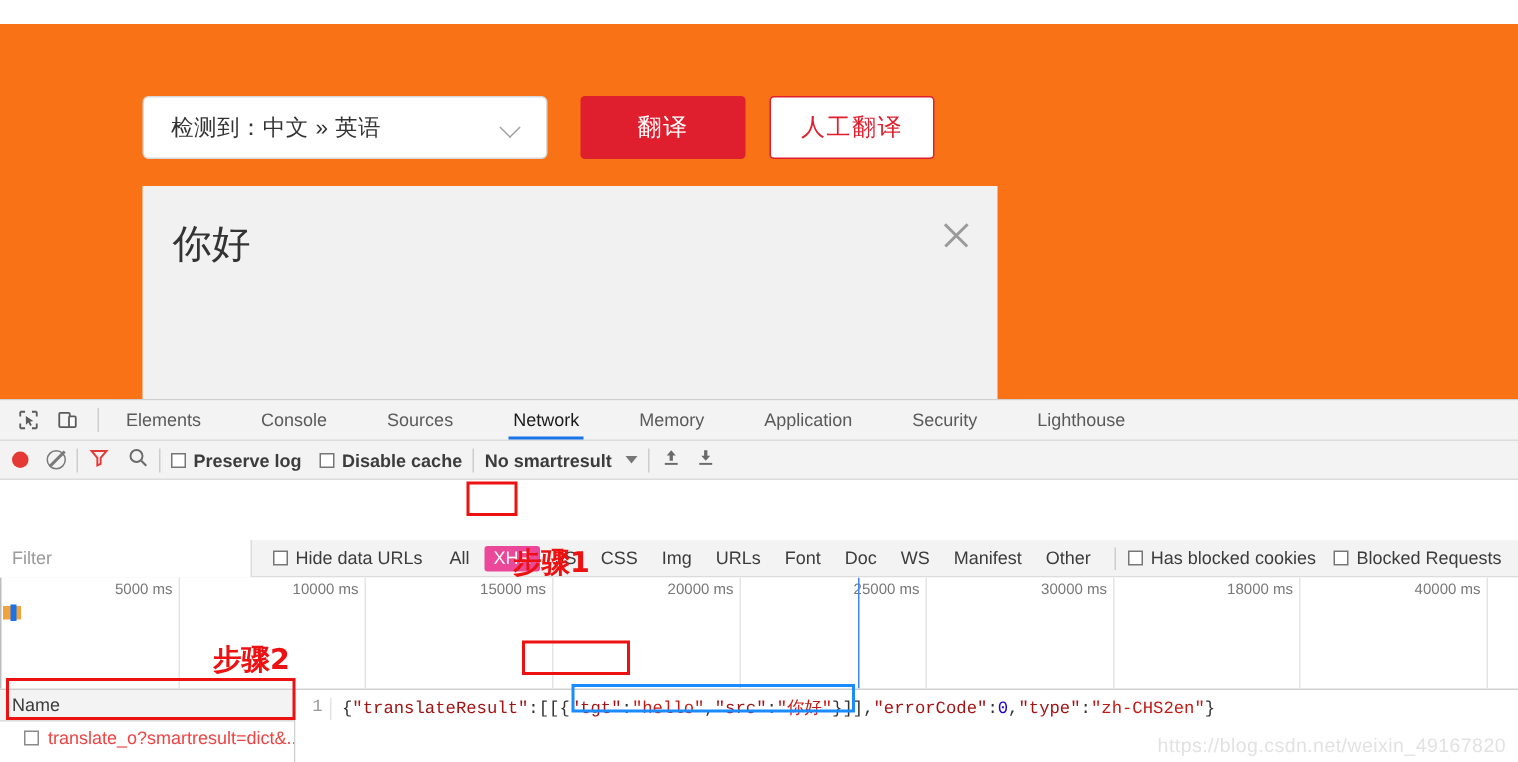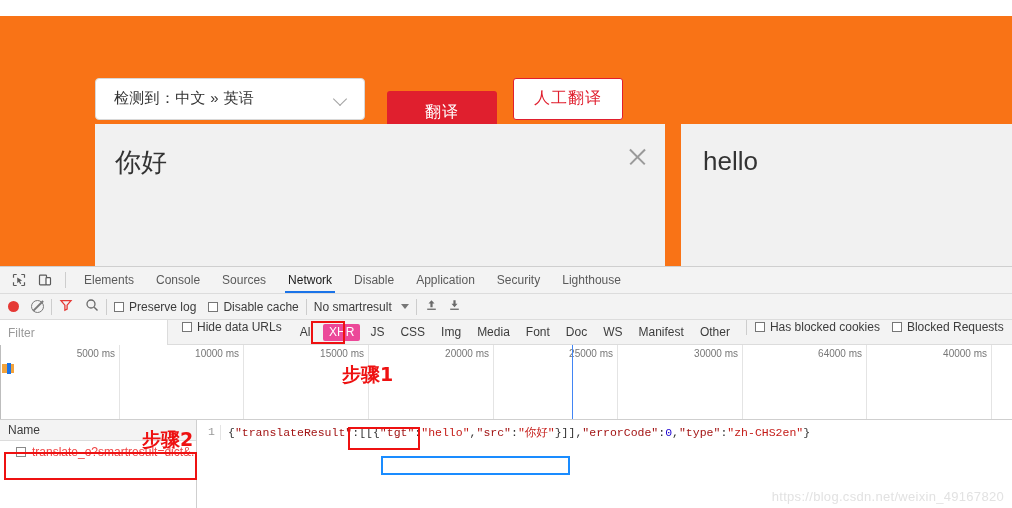--- a/index.html
+++ b/index.html
@@ -32,21 +32,20 @@
     border-right:1.6px solid #555; border-bottom:1.6px solid #555;
     transform: rotate(45deg);
   }
 
   .btn-translate {
     margin-left: 22px;
     width: 110px; height: 42px;
     background:#e01f2e; color:#fff; border:none; border-radius:3px;
     font-size:16px; font-family: inherit; cursor:pointer;
     letter-spacing:1px;
-    margin-top:27px;
   }
   .btn-human {
     margin-left: 16px;
     width: 110px; height: 42px;
     background:#fff; color:#e01f2e; border:1px solid #e01f2e; border-radius:3px;
     font-size:16px; font-family: inherit; cursor:pointer;
     letter-spacing:1px;
   }
 
   .src-box {
@@ -104,21 +103,21 @@
   }
   .dt-tab.active { color:#1a1a1a;text-align:center; }
   .dt-tab.active:after {
     content:""; position:absolute; left:8px; right:8px; bottom:0;
     height:2px; background:#1a73e8;
   }
 
   
   .net-bar1 {
     height: 26px; display:flex; align-items:center;
-    border-bottom:1px solid #dcdcdc; background:#f3f3f3; padding-left:8px;
+    border-bottom:1px solid #dcdcdc; background:#f3f3f3; padding-left:8px;font-weight:bold;
   }
   .rec-dot { width:11px; height:11px; border-radius:50%; background:#e53935; cursor:pointer; }
   .clear-ico {
     width:13px; height:13px; border-radius:50%; border:1.5px solid #7a7a7a;
     position:relative; cursor:pointer;
   }
   .clear-ico:after {
     content:""; position:absolute; left:-1px; top:4.3px; width:14px; height:1.5px;
     background:#7a7a7a; transform:rotate(-45deg);
   }
@@ -131,22 +130,22 @@
   .chk-label { font-size:12px; color:#3c3c3c; cursor:pointer; white-space:nowrap; }
   .throttle { font-size:12px; color:#3c3c3c; cursor:pointer; white-space:nowrap; }
   .tri-down {
     width:0;height:0;border-left:4px solid transparent;border-right:4px solid transparent;
     border-top:5px solid #777; margin-left:9px; cursor:pointer;
   }
   .arrow-ico { cursor:pointer; }
 
   
   .net-bar2 {
-    height: 25px; display:flex; 
-    border-bottom:1px solid #dcdcdc; background:#f3f3f3;
+    height: 25px; display:flex; align-items:center;
+    border-bottom:1px solid #dcdcdc; background:#f3f3f3;margin-top:40px;
   }
   .filter-input {
     width: 168px; height: 25px; border:none; border-right:1px solid #dcdcdc;
     background:#fff; padding-left:8px; font-size:12px; color:#333;
     font-family: inherit; outline:none;
   }
   .filter-input::placeholder { color:#9a9a9a; }
   .ftype {
     padding: 0 6px; height:17px; line-height:17px; margin: 0 2px;
     font-size:12px; color:#3c3c3c; cursor:pointer; border-radius:2px; white-space:nowrap;
@@ -255,48 +254,45 @@
       </div>
       <button class="btn-translate">翻译</button>
       <button class="btn-human">人工翻译</button>
     </div>
 
     <div class="src-box">
       <div class="src-text">你好</div>
       <div class="clear-x"></div>
     </div>
 
-    <div class="tgt-box">
-      <div class="tgt-text">hello</div>
-    </div>
 
   </div>
 
   <div class="devtools">
 
     <div class="dt-tabs">
       <div class="dt-icon-btn">
         <svg width="14" height="14" viewBox="0 0 14 14">
           <path d="M1.5 1.5h3.2M1.5 1.5v3.2M12.5 1.5H9.3M12.5 1.5v3.2M1.5 12.5h3.2M1.5 12.5V9.3M12.5 12.5H9.3M12.5 12.5V9.3" stroke="#5a5a5a" stroke-width="1.2" fill="none"></path>
           <path d="M5.2 4.4l5 3.2-2.2.5 1.2 2.3-1.1.55-1.2-2.3-1.6 1.5z" fill="#5a5a5a"></path>
         </svg>
       </div>
       <div class="dt-icon-btn">
         <svg width="14" height="14" viewBox="0 0 14 14">
           <rect x="1.5" y="2.2" width="7" height="9.6" rx="0.8" stroke="#5a5a5a" stroke-width="1.2" fill="none"></rect>
           <rect x="8" y="4.6" width="4.5" height="7.2" rx="0.8" stroke="#5a5a5a" stroke-width="1.2" fill="#fff"></rect>
         </svg>
       </div>
       <div class="dt-sep"></div>
-      <div style="display:flex;align-items:center;">
+      <div style="display:flex;align-items:center;gap:18px;">
           <div class="dt-tab">Elements</div>
           <div class="dt-tab">Console</div>
           <div class="dt-tab">Sources</div>
           <div class="dt-tab active">Network</div>
-          <div class="dt-tab">Disable</div>
+          <div class="dt-tab">Memory</div>
           <div class="dt-tab">Application</div>
           <div class="dt-tab">Security</div>
           <div class="dt-tab">Lighthouse</div>
         </div>
     </div>
 
     <div class="net-bar1">
       <div class="rec-dot"></div>
       <div style="width:12px"></div>
       <div class="clear-ico"></div>
@@ -346,21 +342,21 @@
       <label class="chk-label">
         <span class="chk"></span><span>Hide data URLs</span>
       </label>
       <div style="width:10px"></div>
       <div style="display:flex;align-items:center;">
           <div class="ftype">All</div>
           <div class="ftype sel">XHR</div>
           <div class="ftype">JS</div>
           <div class="ftype">CSS</div>
           <div class="ftype">Img</div>
-          <div class="ftype">Media</div>
+          <div class="ftype">URLs</div>
           <div class="ftype">Font</div>
           <div class="ftype">Doc</div>
           <div class="ftype">WS</div>
           <div class="ftype">Manifest</div>
           <div class="ftype">Other</div>
         </div>
       <div class="vsep"></div>
       <label class="chk-label">
         <span class="chk"></span><span>Has blocked cookies</span>
       </label>
@@ -379,21 +375,21 @@
           <div class="ov-label" style="left: 243px;">10000 ms</div>
           <div class="ov-line" style="left: 368px;"></div>
           <div class="ov-label" style="left: 368px;">15000 ms</div>
           <div class="ov-line" style="left: 493px;"></div>
           <div class="ov-label" style="left: 493px;">20000 ms</div>
           <div class="ov-line" style="left: 617px;"></div>
           <div class="ov-label" style="left: 617px;">25000 ms</div>
           <div class="ov-line" style="left: 742px;"></div>
           <div class="ov-label" style="left: 742px;">30000 ms</div>
           <div class="ov-line" style="left: 866px;"></div>
-          <div class="ov-label" style="left: 866px;">64000 ms</div>
+          <div class="ov-label" style="left: 866px;">18000 ms</div>
           <div class="ov-line" style="left: 991px;"></div>
           <div class="ov-label" style="left: 991px;">40000 ms</div>
         </div>
       <div class="ov-req"></div>
       <div class="ov-cursor" style="left:572px;"></div>
     </div>
 
     <div class="lower">
 
       <div class="req-list">

